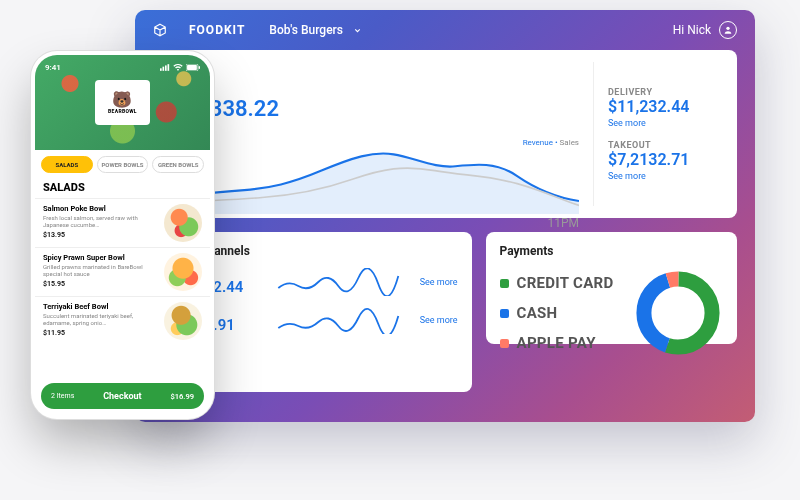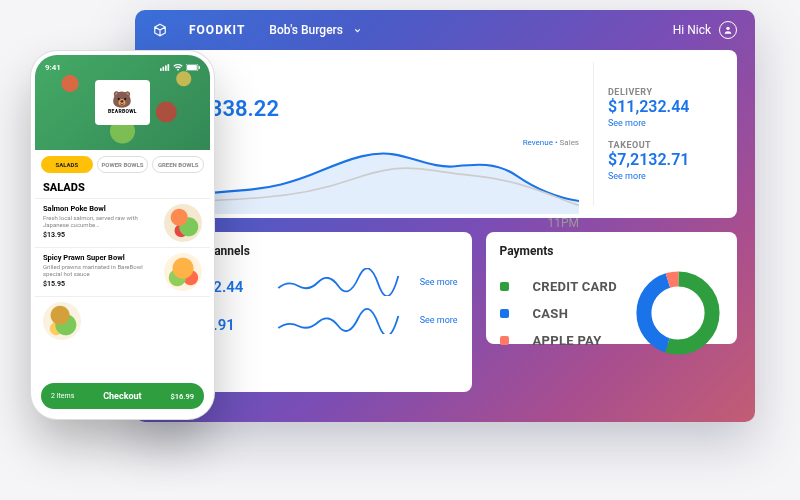--- a/index.html
+++ b/index.html
@@ -48,21 +48,21 @@
 .channel { display: flex; align-items: center; gap: 10px; margin-bottom: 10px; }
 .ch-left { width: 90px; }
 .ch-label { font-size: 9px; font-weight: 700; color: #888; letter-spacing: .5px; }
 .ch-val { font-size: 15px; font-weight: 600; color: #1a73e8; }
 .spark { flex: 1; height: 28px; }
 .spark svg { width: 100%; height: 100%; }
 .ch-see { font-size: 9px; color: #1a73e8; cursor: pointer; }
 
 .pay-body { display: flex; align-items: center; gap: 14px; }
 .legend { flex: 1; display: flex; flex-direction: column; gap: 12px; }
-.legend-item { display: flex; align-items: center; gap: 24px; font-size: 13px; font-weight: 700; color: #555; letter-spacing: .3px; }
+.legend-item { display: flex; align-items: center; gap: 8px; font-size: 15px; font-weight: 700; color: #555; letter-spacing: .3px; }
 .legend-sw { width: 9px; height: 9px; border-radius: 2px; }
 .donut { width: 90px; height: 90px; }
 
 
 .phone {
   position: absolute;
   left: 35px; top: 55px;
   width: 175px; height: 360px;
   background: #fff;
   border-radius: 22px;
@@ -260,20 +260,25 @@
     </div>
     <div class="menu-item">
       <div class="mi-text">
         <div class="mi-name">Spicy Prawn Super Bowl</div>
         <div class="mi-desc">Grilled prawns marinated in BareBowl special hot sauce</div>
         <div class="mi-price">$15.95</div>
       </div>
       <div class="mi-img food2"></div>
     </div>
     <div class="menu-item">
+      <div class="mi-text">
+        <div class="mi-name">Terriyaki Beef Bowl</div>
+        <div class="mi-desc">Succulent marinated teriyaki beef, edamame, spring onio…</div>
+        <div class="mi-price">$11.95</div>
+      </div>
       <div class="mi-img food3"></div>
     </div>
   </div>
   <div class="checkout-bar">
     <span class="co-items">2 Items</span>
     <span class="co-label">Checkout</span>
     <span class="co-total">$16.99</span>
   </div>
 </div>
 

